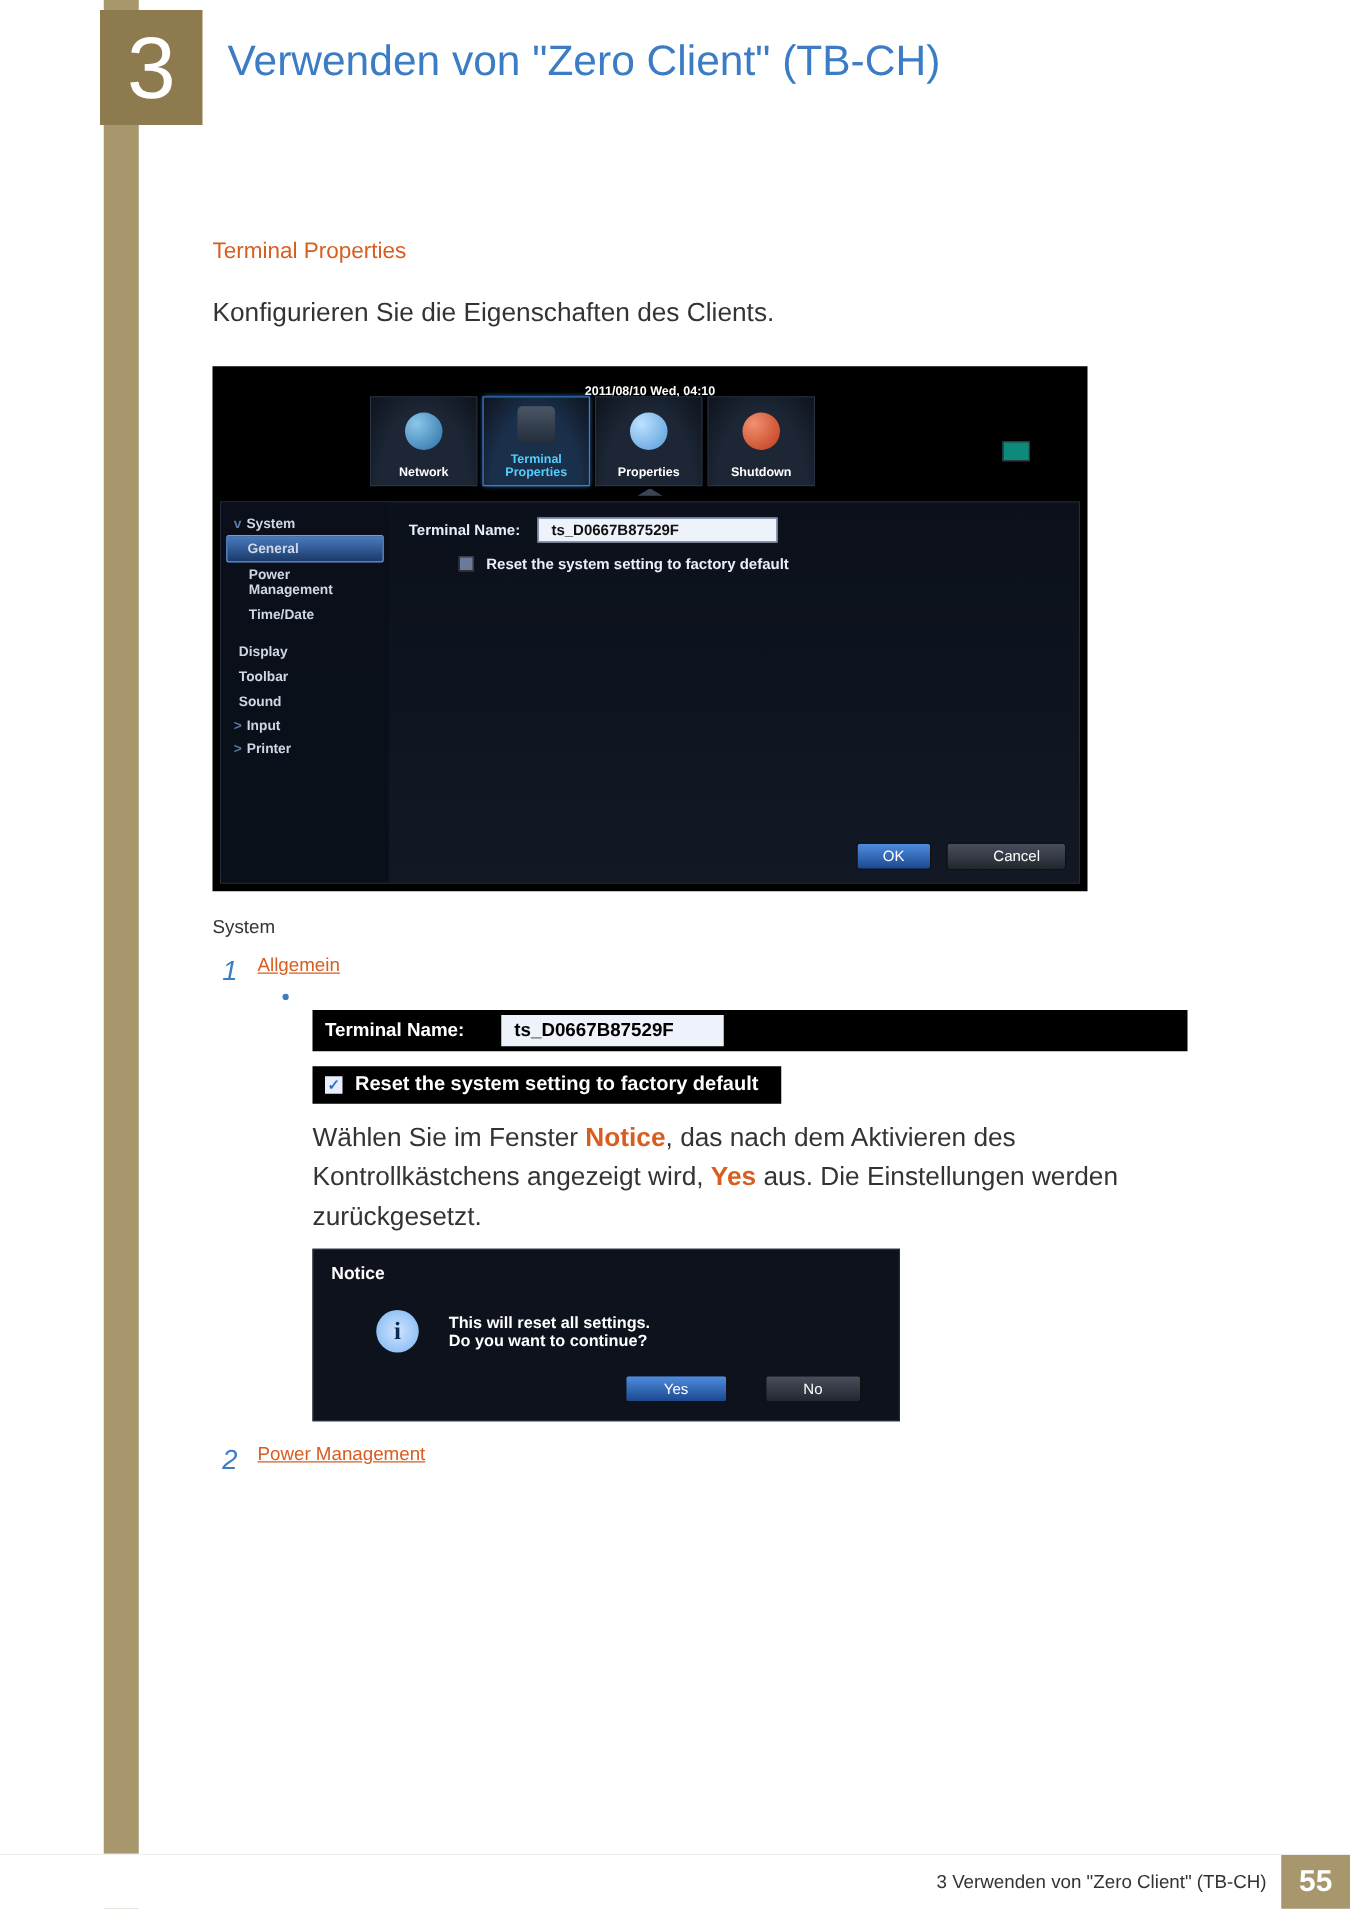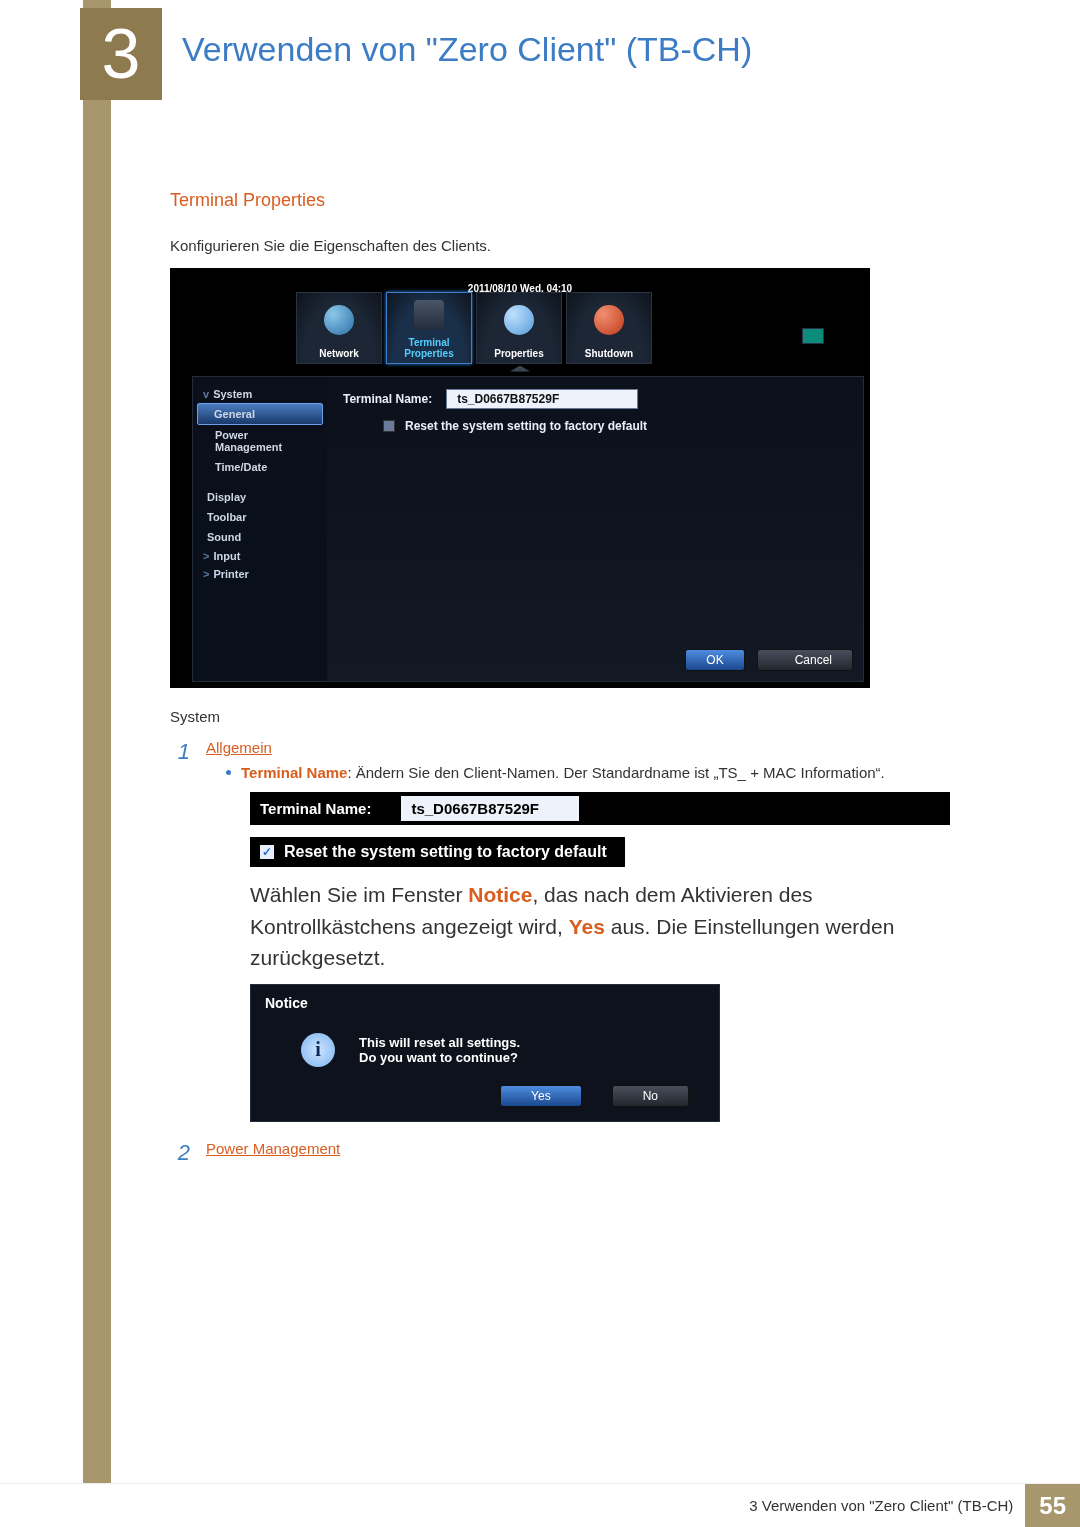--- a/index.html
+++ b/index.html
@@ -3,33 +3,33 @@
 <meta charset="utf-8">
 <style>
   * { box-sizing: border-box; margin: 0; padding: 0; }
   body { width: 1080px; height: 1527px; background: #fff; font-family: Arial, Helvetica, sans-serif; position: relative; overflow: hidden; }
   .sidebar { position: absolute; left: 83px; top: 0; width: 28px; height: 100%; background: #a8966c; }
   .chapnum-box { position: absolute; left: 80px; top: 8px; width: 82px; height: 92px; background: #8e7a4f; display: flex; align-items: center; justify-content: center; z-index: 3; }
   .chapnum-box span { color: #fff; font-size: 70px; font-weight: 300; }
   .chap-title { position: absolute; left: 182px; top: 30px; font-size: 34px; font-weight: 400; color: #3b7cc5; }
   .content { position: absolute; left: 170px; top: 190px; width: 780px; }
   .sect-orange { color: #d95d1f; font-size: 18px; margin-bottom: 24px; }
-  .para { color: #333; font-size: 15px; line-height: 1.5; margin-bottom: 10px; }
+  .para { color: #333; font-size: 21px; line-height: 1.5; margin-bottom: 26px; }
   .screenshot1 { width: 700px; height: 420px; background: #000; position: relative; margin-bottom: 20px; margin-top: 6px; }
   .topbar { position: absolute; top: 15px; left: 0; width: 100%; text-align: center; color: #fff; font-size: 10px; font-weight: bold; }
   .tabs { position: absolute; top: 24px; left: 126px; display: flex; gap: 4px; }
   .tab { width: 86px; height: 72px; background: radial-gradient(ellipse at bottom, #1c2635 60%, #0e141d 100%); border: 1px solid #2a3344; display: flex; flex-direction: column; align-items: center; justify-content: flex-end; padding-bottom: 4px; position: relative; }
   .tab.active { border: 1px solid #3a7fd0; box-shadow: 0 0 4px #3a7fd0; background: radial-gradient(ellipse at bottom, #1a2f4a 60%, #0e141d 100%); }
   .tab .icon-slot { flex: 1; display: flex; align-items: center; justify-content: center; }
   .tab .iconshape { width: 30px; height: 30px; border-radius: 50%; }
   .tab .label { font-size: 10px; font-weight: bold; color: #fff; text-align: center; line-height: 1.1; }
   .tab.active .label { color: #53cfff; }
   .greenmini { position: absolute; right: 46px; top: 60px; width: 22px; height: 16px; background: #0c8a7a; border: 1px solid #2a3344; }
   .arrow-up { position: absolute; top: 98px; left: 50%; transform: translateX(-50%); width: 20px; height: 6px; background: #3a4556; clip-path: polygon(0 100%, 50% 0, 100% 100%); }
-  .ss-body { position: absolute; top: 108px; left: 6px; right: 6px; bottom: 6px; background: linear-gradient(#0b101a, #121925); border: 1px solid #222c3a; display: flex; margin-left: 16px; }
+  .ss-body { position: absolute; top: 108px; left: 6px; right: 6px; bottom: 6px; background: linear-gradient(#0b101a, #121925); border: 1px solid #222c3a; display: flex; }
   .ss-side { width: 134px; background: rgba(10,15,25,0.9); padding: 8px 4px; font-size: 11px; color: #cfd7e6; font-weight: bold; }
   .side-group { padding: 3px 6px; }
   .side-item { padding: 4px 6px 4px 18px; }
   .side-item.sel { background: linear-gradient(#4a7cc0, #1a3a6a); border: 1px solid #6aa0e8; border-radius: 2px; padding-left: 16px; }
   .caret { color: #5a7aa8; margin-right: 4px; }
   .ss-main { flex: 1; padding: 12px 16px; font-size: 12px; color: #e8eefb; font-weight: bold; position: relative; }
   .row1 { display: flex; align-items: center; gap: 14px; }
   .inputbox { background: #eef2fb; color: #111; font-weight: bold; font-size: 12px; padding: 2px 10px; width: 192px; border: 1px solid #6a7a9a; }
   .row2 { margin-top: 10px; margin-left: 40px; display: flex; align-items: center; gap: 10px; }
   .cb { width: 12px; height: 12px; background: #6a7a9a; border: 1px solid #333; }
@@ -141,21 +141,20 @@
 
   <div class="sub-heading">System</div>
 
   <div class="numlist">
     <div class="numitem">
       <div class="num">1</div>
       <div class="body">
         <div class="red-bold">Allgemein</div>
         <div class="bullet">
           <div class="dot"></div>
-          <div><span class="orange-inline">Terminal Name</span><span>: Ändern Sie den Client-Namen. Der Standardname ist „TS_ + MAC Information“.</span></div>
         </div>
         <div class="mini-strip">
           <div class="l">Terminal Name:</div>
           <div class="r">ts_D0667B87529F</div>
         </div>
         <div class="mini-strip2">
           <span class="cb-on">✓</span>
           <span>Reset the system setting to factory default</span>
         </div>
         <div style="margin-left:44px; font-size:21px; color:#333; line-height:1.5;">

